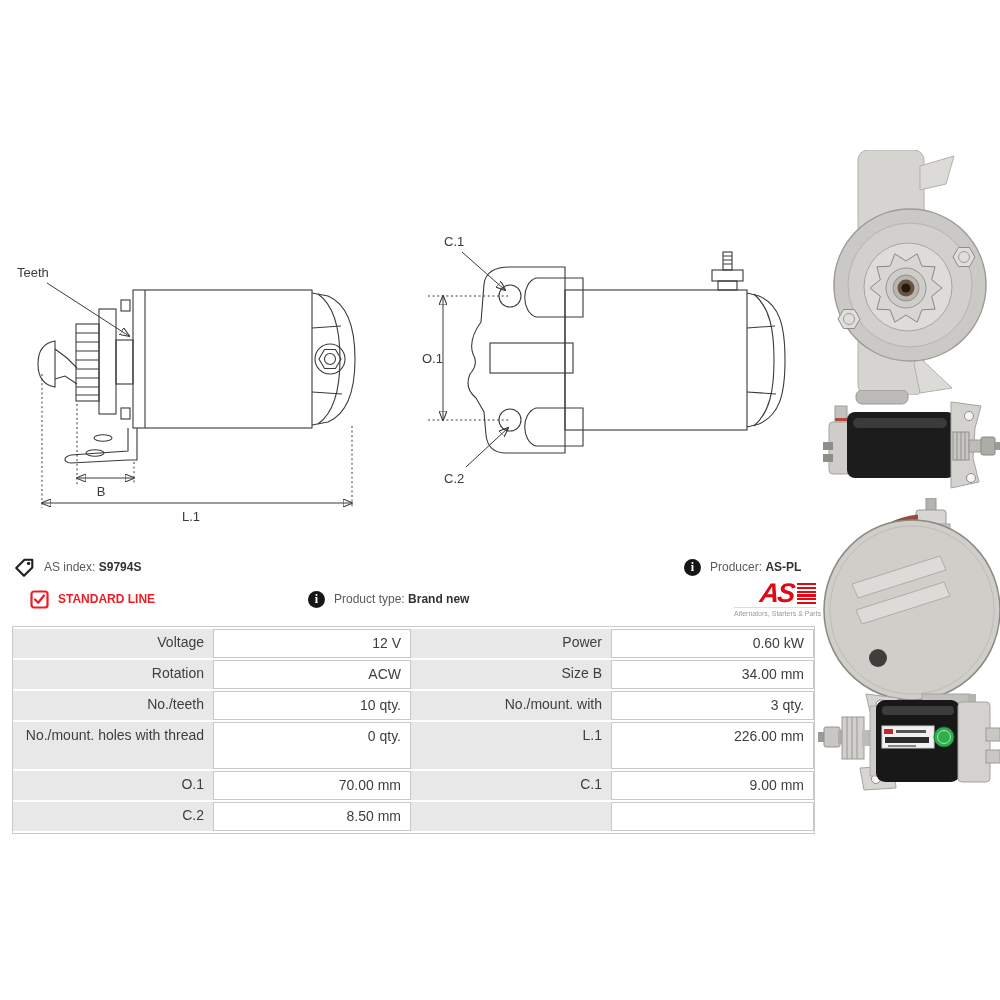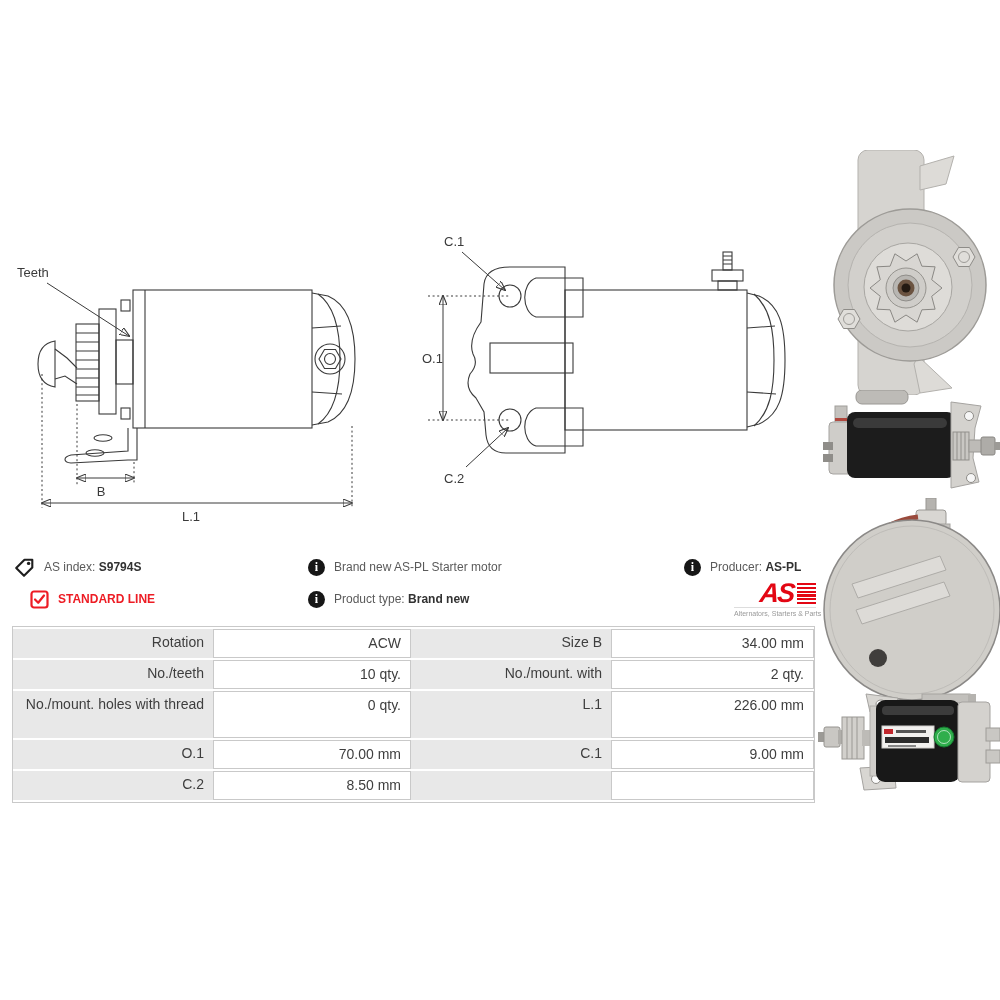--- a/index.html
+++ b/index.html
@@ -222,24 +222,20 @@
   </div>
 
   <div class="info-item" style="left:30px;top:588px;">
     <svg width="19" height="19" viewBox="0 0 19 19">
       <rect x="1.5" y="1.5" width="16" height="16" rx="2.5" fill="none" stroke="#ed1c24" stroke-width="2.2"></rect>
       <polyline points="5,9.5 8.2,12.8 14,5.5" fill="none" stroke="#ed1c24" stroke-width="2.2" stroke-linecap="round" stroke-linejoin="round"></polyline>
     </svg>
     <span class="std-line">STANDARD LINE</span>
   </div>
 
-  <div class="info-item" style="left:308px;top:556px;">
-    <span class="info-icon"></span>
-    <span>Brand new AS-PL Starter motor</span>
-  </div>
 
   <div class="info-item" style="left:308px;top:588px;">
     <span class="info-icon"></span>
     <span>
       <span>Product type:</span>
       <span class="b">Brand new</span>
     </span>
   </div>
 
   <div class="info-item" style="left:684px;top:556px;align-items:center;">
@@ -259,31 +255,37 @@
   </div>
 
   <table class="spec">
     <colgroup>
         <col style="width:200px">
         <col style="width:198px">
         <col style="width:200px">
         <col style="width:203px">
       </colgroup>
     <tbody>
+        <tr class="h27">
+      <td class="lbl">Voltage</td>
+      <td class="val">12 V</td>
+      <td class="lbl">Power</td>
+      <td class="val">0.60 kW</td>
+    </tr>
     <tr class="h27">
       <td class="lbl">Rotation</td>
       <td class="val">ACW</td>
       <td class="lbl">Size B</td>
       <td class="val">34.00 mm</td>
     </tr>
     <tr class="h27">
       <td class="lbl">No./teeth</td>
       <td class="val">10 qty.</td>
       <td class="lbl">No./mount. with</td>
-      <td class="val">2 qty.</td>
+      <td class="val">3 qty.</td>
     </tr>
     <tr class="h45">
       <td class="lbl">No./mount. holes with thread</td>
       <td class="val">0 qty.</td>
       <td class="lbl">L.1</td>
       <td class="val">226.00 mm</td>
     </tr>
     <tr class="h27">
       <td class="lbl">O.1</td>
       <td class="val">70.00 mm</td>

